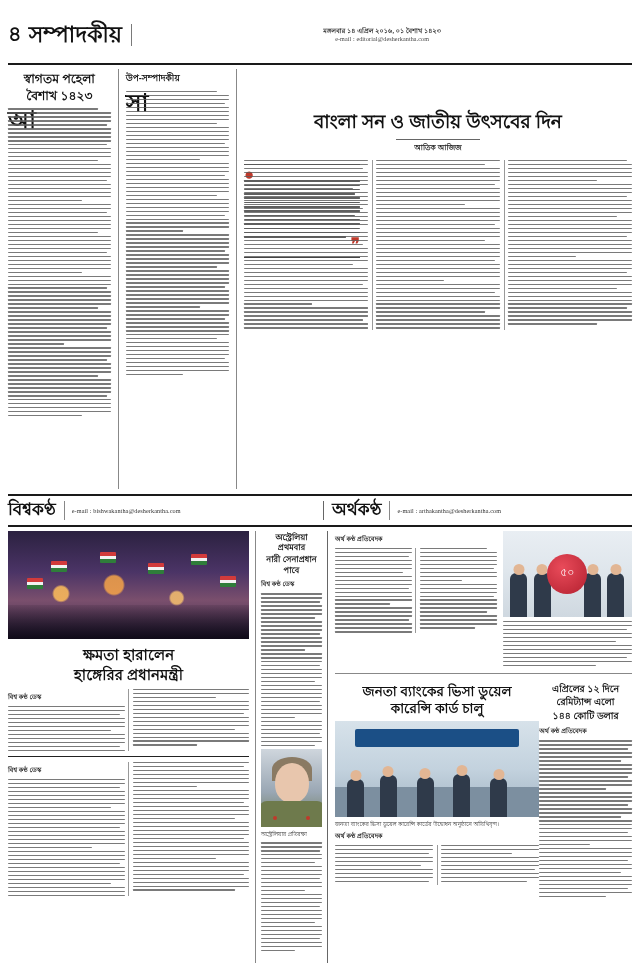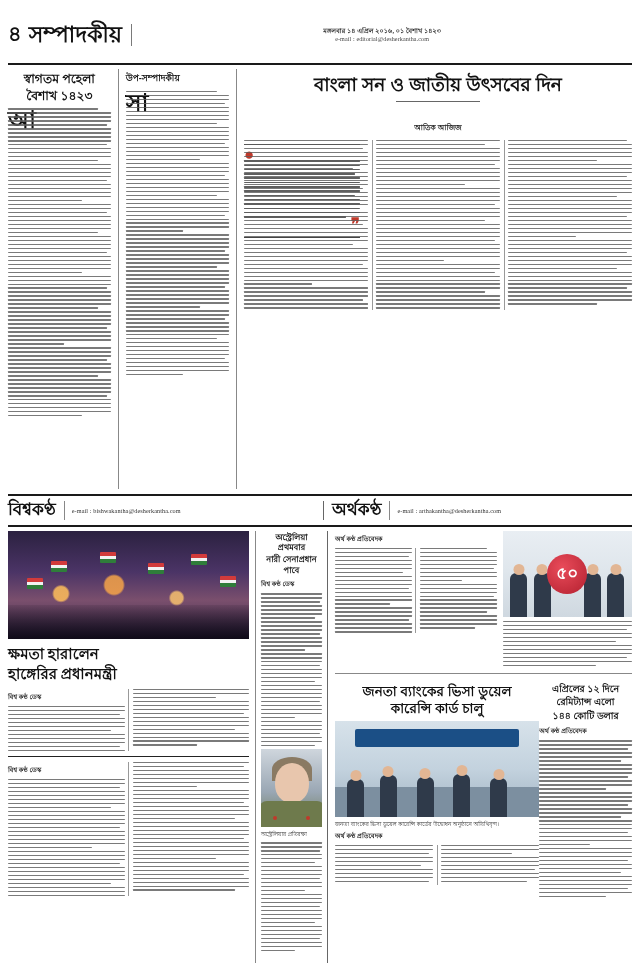--- a/index.html
+++ b/index.html
@@ -25,37 +25,37 @@
     font-size:25px;font-weight:bold;color:#111;letter-spacing:.4px;
     font-family:"Liberation Sans",sans-serif;white-space:nowrap;padding-left:6px;
   }
   .rule-thick{border-top:2.2px solid #1a1a1a;margin-top:5px;}
 
   
   .edi-band{display:flex;margin-top:4px;height:420px;}
   .col{box-sizing:border-box;}
   .col-a{width:172px;padding-right:7px;border-right:.7px solid #888;}
   .col-b{width:180px;padding:0 7px;border-right:.7px solid #888;}
-  .col-rest{flex:1;padding-left:7px;}
+  .col-rest{flex:1;padding-left:7px;margin-top:37px;}
 
   .h-lead{
     font-size:12.3px;font-weight:bold;text-align:center;line-height:1.35;
     margin:2px 0 4px;color:#111;font-family:"Liberation Sans",sans-serif;
   }
   .kicker{
     font-size:9px;font-weight:bold;color:#111;margin:2px 0 5px;
     font-family:"Liberation Sans",sans-serif;
   }
   .h-main{
     font-size:18.5px;font-weight:bold;text-align:center;line-height:1.3;
     margin:4px 0 2px;color:#111;font-family:"Liberation Sans",sans-serif;
   }
   .byline{
     font-size:7.4px;font-weight:bold;text-align:center;color:#222;
-    border-top:.7px solid #666;display:inline-block;padding:20px 18px 0;
+    border-top:.7px solid #666;display:inline-block;padding:2px 18px 0;
     margin:2px auto 6px;font-family:"Liberation Sans",sans-serif;
   }
   .byline-wrap{text-align:center;}
 
   
   .body-lines{position:relative;}
   .ln{height:1.45px;background:#5d5d5d;margin-bottom:2.55px;border-radius:.4px;opacity:.82;}
   .ln.s1{width:100%;}
   .ln.s2{width:96%;}
   .ln.s3{width:88%;}
@@ -102,22 +102,22 @@
       radial-gradient(circle at 22% 58%, rgba(255,190,90,.85) 0 7px, transparent 9px),
       radial-gradient(circle at 44% 50%, rgba(255,170,70,.8) 0 9px, transparent 11px),
       radial-gradient(circle at 70% 62%, rgba(255,200,110,.8) 0 6px, transparent 8px),
       linear-gradient(180deg,#2b2140 0%,#4b3466 38%,#7a4f6d 64%,#3a2b4a 100%);
   }
   .flagbar{position:absolute;width:16px;height:11px;border-radius:1px;
     background:linear-gradient(180deg,#d23b3b 33%,#f2f2f2 33% 66%,#2f7d3a 66%);}
   .crowd{position:absolute;left:0;right:0;bottom:0;height:34px;
     background:linear-gradient(180deg,rgba(20,12,30,.1),rgba(12,8,20,.92));}
   .h-photo{
-    font-size:15px;font-weight:bold;line-height:1.3;
-    margin:6px 0 4px;color:#111;font-family:Liberation Serif, serif;
+    font-size:15px;font-weight:bold;text-align:center;line-height:1.3;
+    margin:6px 0 4px;color:#111;font-family:Liberation Sans, sans-serif;
   }
   .h-wide{
     font-size:13.5px;font-weight:bold;text-align:center;line-height:1.3;
     margin:5px 0 3px;color:#111;font-family:"Liberation Sans",sans-serif;
   }
   .h-small{
     font-size:8.2px;font-weight:bold;text-align:center;line-height:1.3;
     margin:2px 0 3px;color:#111;font-family:"Liberation Sans",sans-serif;
   }
   .h-side{
@@ -143,21 +143,21 @@
 
   .photo.group{
     height:86px;
     background:linear-gradient(180deg,#e9eef3 0%,#dfe6ec 46%,#cfd8e0 100%);
     position:relative;
   }
   .logo50{
     position:absolute;left:50%;top:50%;transform:translate(-50%,-50%);
     width:40px;height:40px;border-radius:50%;
     background:radial-gradient(circle at 38% 34%,#e94b5a,#b3202f);
-    color:#fff;font-size:17px;font-weight:bold;display:flex;align-items:center;justify-content:center;
+    color:#fff;font-size:11px;font-weight:normal;display:flex;align-items:center;justify-content:center;
     font-family:"Liberation Sans",sans-serif;
   }
   .person{position:absolute;bottom:0;width:17px;height:44px;border-radius:6px 6px 0 0;background:#2f3a4a;}
   .person::before{content:"";position:absolute;left:50%;top:-9px;transform:translateX(-50%);
     width:11px;height:11px;border-radius:50%;background:#e2b694;}
 
   .photo.bank{
     height:96px;position:relative;
     background:linear-gradient(180deg,#d7e2ea 0%,#c3d2de 50%,#9fb2c0 100%);
   }

